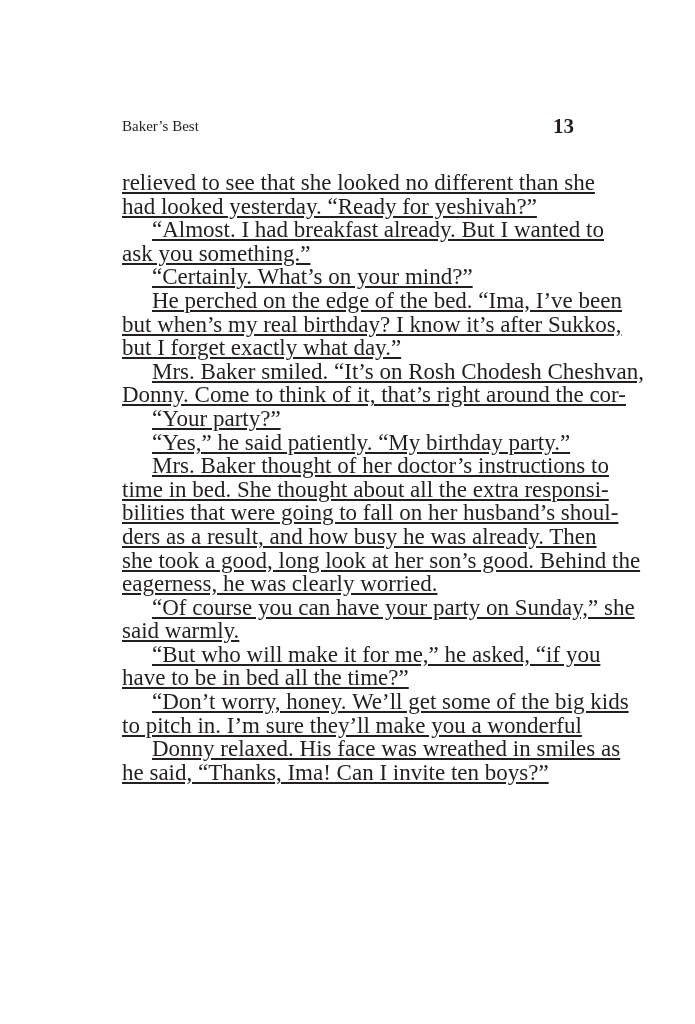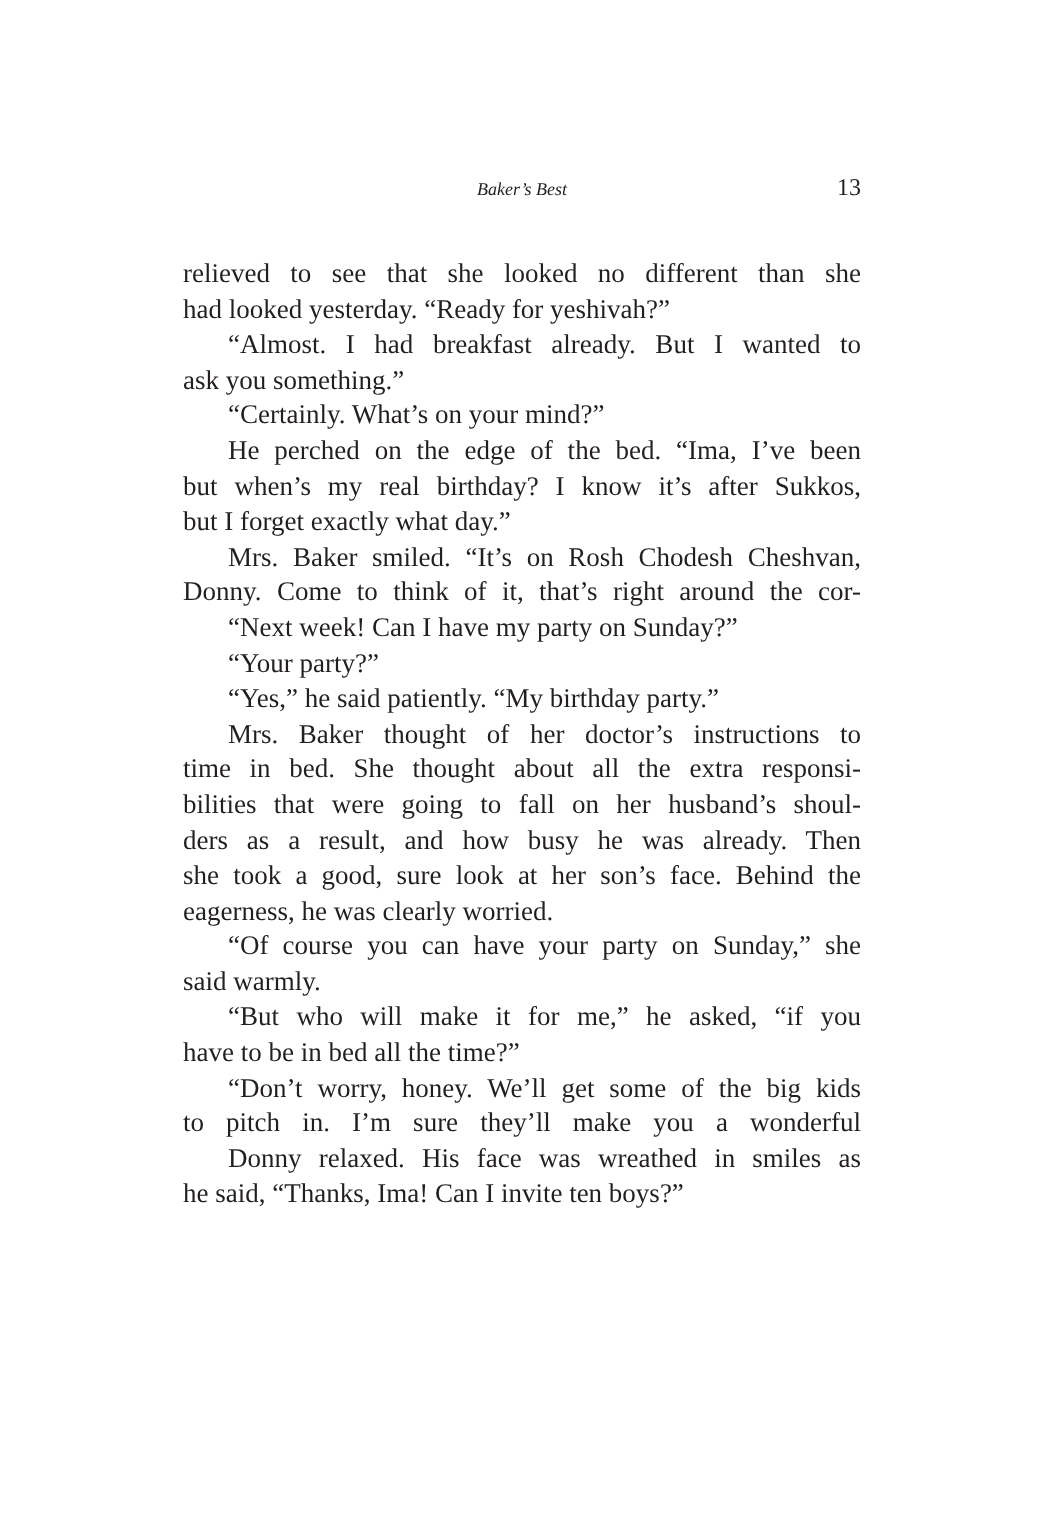--- a/index.html
+++ b/index.html
@@ -19,39 +19,39 @@
       position: absolute;
       top: 114px;
       left: 122px;
       width: 452px;
       height: 24px;
     }
     .running-title {
       position: absolute;
       left: 0;
       right: 0;
-      text-align: center;
-      font-style: italic;
-      font-size: 12px;
+      font-size: 15px;
       line-height: 24px;
     }
     .page-number {
       position: absolute;
       right: 0;
       top: 0;
-      font-size: 16px;
+      font-size: 21px;
       line-height: 24px;
+      font-weight: bold;
     }
     .body-text {
       position: absolute;
       top: 171px;
       left: 122px;
       width: 452px;
-      font-size: 18px;
+      font-size: 23px;
       line-height: 23.6px;
+      text-decoration: underline;
     }
     .line {
       display: block;
       white-space: nowrap;
       text-align: justify;
       text-align-last: justify;
       height: 23.6px;
     }
     .line.last {
       text-align-last: left;
@@ -72,28 +72,27 @@
   <span class="line">relieved to see that she looked no different than she</span>
   <span class="line last">had looked yesterday. “Ready for yeshivah?”</span>
   <span class="line indent">“Almost. I had breakfast already. But I wanted to</span>
   <span class="line last">ask you something.”</span>
   <span class="line indent last">“Certainly. What’s on your mind?”</span>
   <span class="line indent">He perched on the edge of the bed. “Ima, I’ve been</span>
   <span class="line">but when’s my real birthday? I know it’s after Sukkos,</span>
   <span class="line last">but I forget exactly what day.”</span>
   <span class="line indent">Mrs. Baker smiled. “It’s on Rosh Chodesh Cheshvan,</span>
   <span class="line">Donny. Come to think of it, that’s right around the cor-</span>
-  <span class="line indent last">“Next week! Can I have my party on Sunday?”</span>
   <span class="line indent last">“Your party?”</span>
   <span class="line indent last">“Yes,” he said patiently. “My birthday party.”</span>
   <span class="line indent">Mrs. Baker thought of her doctor’s instructions to</span>
   <span class="line">time in bed. She thought about all the extra responsi-</span>
   <span class="line">bilities that were going to fall on her husband’s shoul-</span>
   <span class="line">ders as a result, and how busy he was already. Then</span>
-  <span class="line">she took a good, sure look at her son’s face. Behind the</span>
+  <span class="line">she took a good, long look at her son’s good. Behind the</span>
   <span class="line last">eagerness, he was clearly worried.</span>
   <span class="line indent">“Of course you can have your party on Sunday,” she</span>
   <span class="line last">said warmly.</span>
   <span class="line indent">“But who will make it for me,” he asked, “if you</span>
   <span class="line last">have to be in bed all the time?”</span>
   <span class="line indent">“Don’t worry, honey. We’ll get some of the big kids</span>
   <span class="line">to pitch in. I’m sure they’ll make you a wonderful</span>
   <span class="line indent">Donny relaxed. His face was wreathed in smiles as</span>
   <span class="line last">he said, “Thanks, Ima! Can I invite ten boys?”</span>
 </div>

